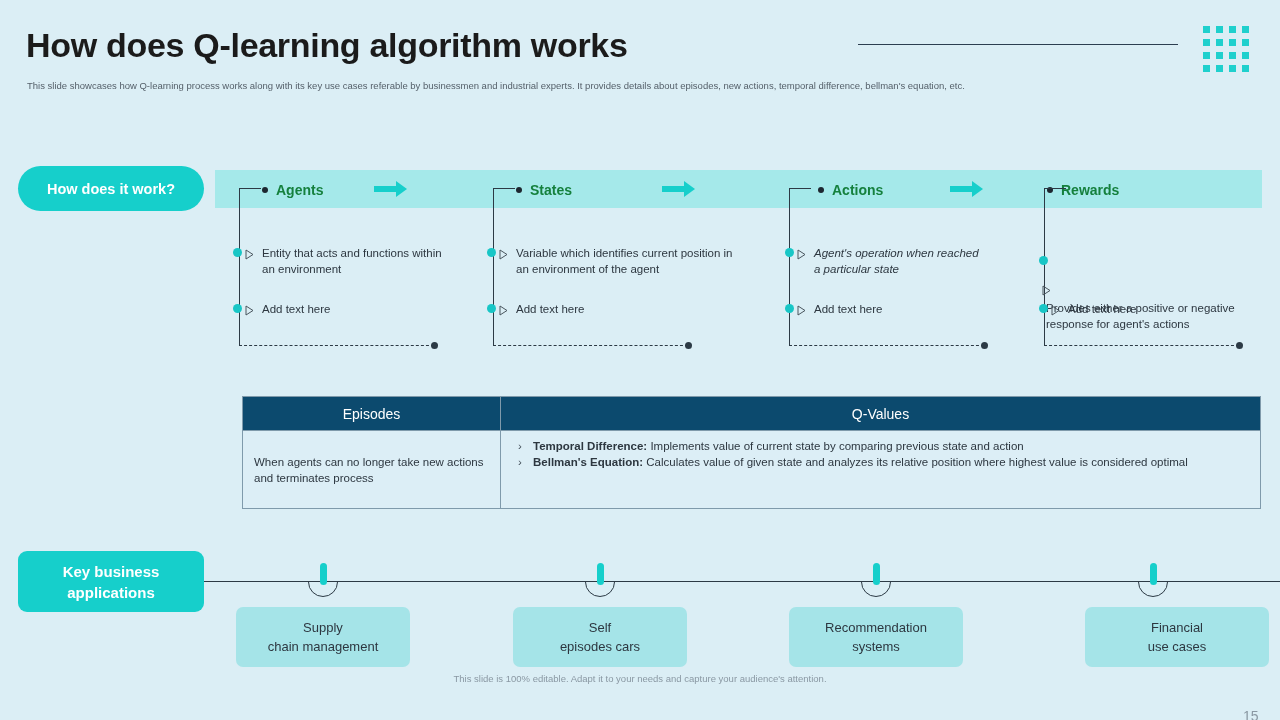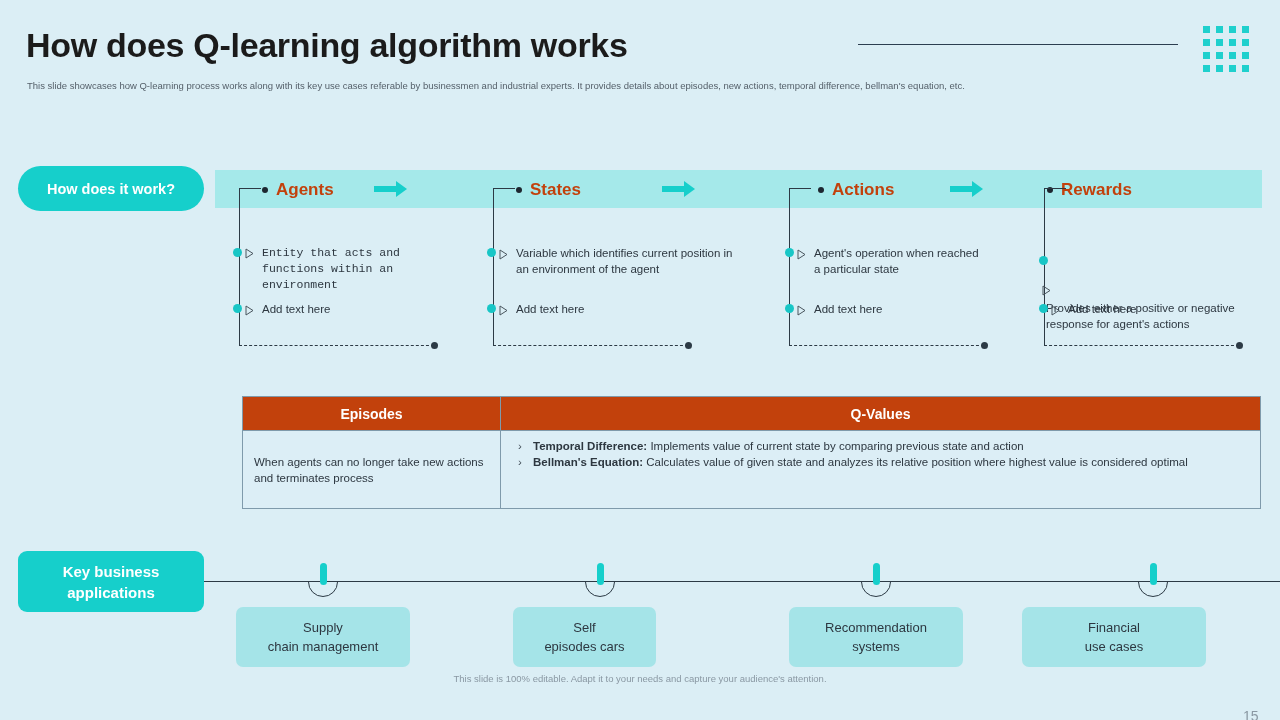--- a/index.html
+++ b/index.html
@@ -40,21 +40,21 @@
     position: absolute; left: 18px; top: 166px; width: 186px; height: 45px;
     background: #16cfcb; border-radius: 23px;
     display: flex; align-items: center; justify-content: center;
     color: #ffffff; font-size: 14.5px; font-weight: bold;
   }
   .col-head {
     position: absolute; top: 178px; height: 24px;
     display: flex; align-items: center;
   }
   .col-head .chead-dot { width: 6px; height: 6px; border-radius: 50%; background: #1d2730; margin-right: 8px; }
-  .col-head .chead-label { font-size: 17px; font-weight: bold; color: #c2410c; white-space: nowrap; }
+  .col-head .chead-label { font-size: 14px; font-weight: bold; color: #15803d; white-space: nowrap; }
   .chead-arrow {
     position: absolute; top: 180px; width: 34px; height: 18px; color: #16cfcb;
   }
   .chead-arrow svg { display: block; }
 
   
   .bracket { position: absolute; }
   .bracket .vline { position: absolute; left: 0; top: 0; width: 0; border-left: 1px solid #2c3a45; height: 100%; }
   .bracket .hline { position: absolute; left: 0; bottom: 0; height: 0; border-top: 1px dashed #2c3a45; }
   .bracket .endcap { position: absolute; width: 7px; height: 7px; border-radius: 50%; background: #2c3a45; bottom: -3px; }
@@ -70,21 +70,21 @@
   .arrow-key-elements {
     position: absolute; left: 18px; top: 436px; width: 222px; height: 37px;
     background: #46aadf; color: #fff; font-size: 14px; font-weight: bold;
     display: flex; align-items: center; justify-content: center;
     clip-path: polygon(0 0, 193px 0, 222px 50%, 193px 100%, 0 100%);
     padding-right: 24px;
   }
   .tbl { position: absolute; left: 242px; top: 396px; width: 1019px; }
   .tbl-head { display: flex; height: 35px; }
   .tbl-head > div {
-    background: #c2410c; color: #ffffff; font-size: 14px; font-weight: bold;
+    background: #0c4a6e; color: #ffffff; font-size: 14px; font-weight: normal;
     display: flex; align-items: center; justify-content: center;
     border: 1px solid #7f9aab;
   }
   .th-episodes { width: 259px; }
   .th-qvalues  { width: 760px; border-left: none !important; }
   .tbl-body { display: flex; height: 78px; }
   .tbl-body > div { border: 1px solid #7f9aab; border-top: none; background: #dceef6; }
   .td-episodes { width: 259px; display: flex; align-items: center; padding: 0 11px; }
   .td-episodes span { font-size: 11.5px; line-height: 16px; color: #2d3740; }
   .td-qvalues { width: 760px; border-left: none !important; padding: 7px 10px 0 10px; }
@@ -213,21 +213,21 @@
     <div class="hline" style="width:195px;"></div>
       <div class="endcap" style="left:192px;"></div>
   </div>
   <div class="bracket" style="left:1044px; top:188px; width:195px; height:158px;">
     <div class="toptick"></div>
       <div class="vline"></div>
     <div class="hline" style="width:195px;"></div>
       <div class="endcap" style="left:192px;"></div>
   </div>
 
-  <div class="bullet" style="left:233px; top:245px; width:215px;font-family:Liberation Mono, monospace;">
+  <div class="bullet" style="left:233px; top:245px; width:215px;">
     <span class="bdot"></span>
     <span class="btri"><svg width="11" height="11" viewBox="0 0 11 11">
           <path d="M2 1 L9 5.5 L2 10 Z" fill="none" stroke="#4a565f" stroke-width="1"></path>
         </svg></span>
     <span class="btxt">Entity that acts and functions within an environment</span>
   </div>
   <div class="bullet" style="left:233px; top:301px; width:215px;">
     <span class="bdot"></span>
     <span class="btri"><svg width="11" height="11" viewBox="0 0 11 11">
           <path d="M2 1 L9 5.5 L2 10 Z" fill="none" stroke="#4a565f" stroke-width="1"></path>
@@ -243,21 +243,21 @@
     <span class="btxt">Variable which identifies current position in an environment of the agent</span>
   </div>
   <div class="bullet" style="left:487px; top:301px; width:215px;">
     <span class="bdot"></span>
     <span class="btri"><svg width="11" height="11" viewBox="0 0 11 11">
           <path d="M2 1 L9 5.5 L2 10 Z" fill="none" stroke="#4a565f" stroke-width="1"></path>
         </svg></span>
     <span class="btxt">Add text here</span>
   </div>
 
-  <div class="bullet" style="left:785px; top:245px; width:200px;">
+  <div class="bullet" style="left:785px; top:245px; width:200px;font-style:italic;">
     <span class="bdot"></span>
     <span class="btri"><svg width="11" height="11" viewBox="0 0 11 11">
           <path d="M2 1 L9 5.5 L2 10 Z" fill="none" stroke="#4a565f" stroke-width="1"></path>
         </svg></span>
     <span class="btxt">Agent's operation when reached a particular state</span>
   </div>
   <div class="bullet" style="left:785px; top:301px; width:200px;">
     <span class="bdot"></span>
     <span class="btri"><svg width="11" height="11" viewBox="0 0 11 11">
           <path d="M2 1 L9 5.5 L2 10 Z" fill="none" stroke="#4a565f" stroke-width="1"></path>
@@ -327,33 +327,33 @@
     <span class="arc"></span>
     <span class="cap"></span>
   </div>
 
   <div class="app-card" style="left:236px; width:174px;">
     <span>
       <span>Supply</span><br>
       <span>chain management</span>
     </span>
   </div>
-  <div class="app-card" style="left:513px; width:143px;">
+  <div class="app-card" style="left:513px; width:174px;">
     <span>
       <span>Self</span><br>
       <span>episodes cars</span>
     </span>
   </div>
   <div class="app-card" style="left:789px; width:174px;">
     <span>
       <span>Recommendation</span><br>
       <span>systems</span>
     </span>
   </div>
-  <div class="app-card" style="left:1022px; width:184px;">
+  <div class="app-card" style="left:1085px; width:184px;">
     <span>
       <span>Financial</span><br>
       <span>use cases</span>
     </span>
   </div>
 
   <div class="footer">This slide is 100% editable. Adapt it to your needs and capture your audience's attention.</div>
   <div class="pagenum">15</div>
 
 </div>

